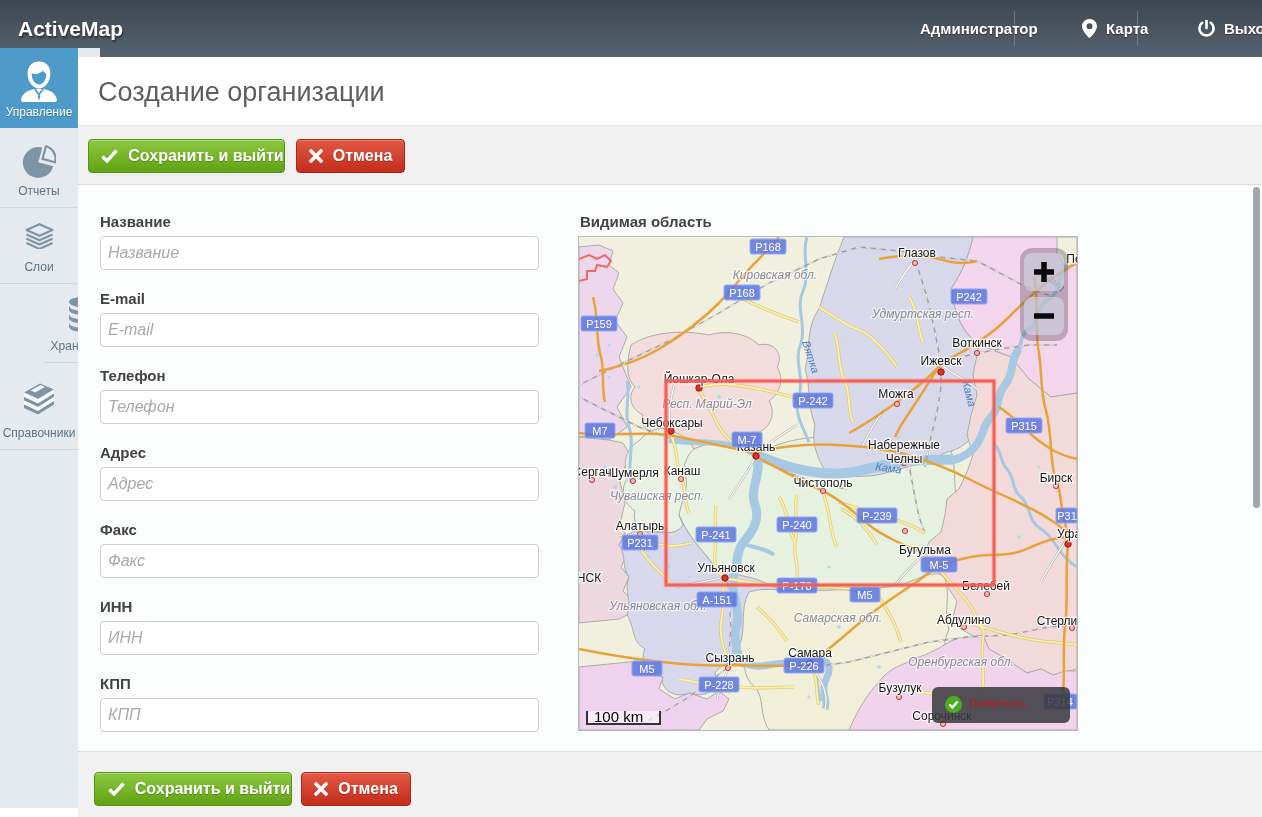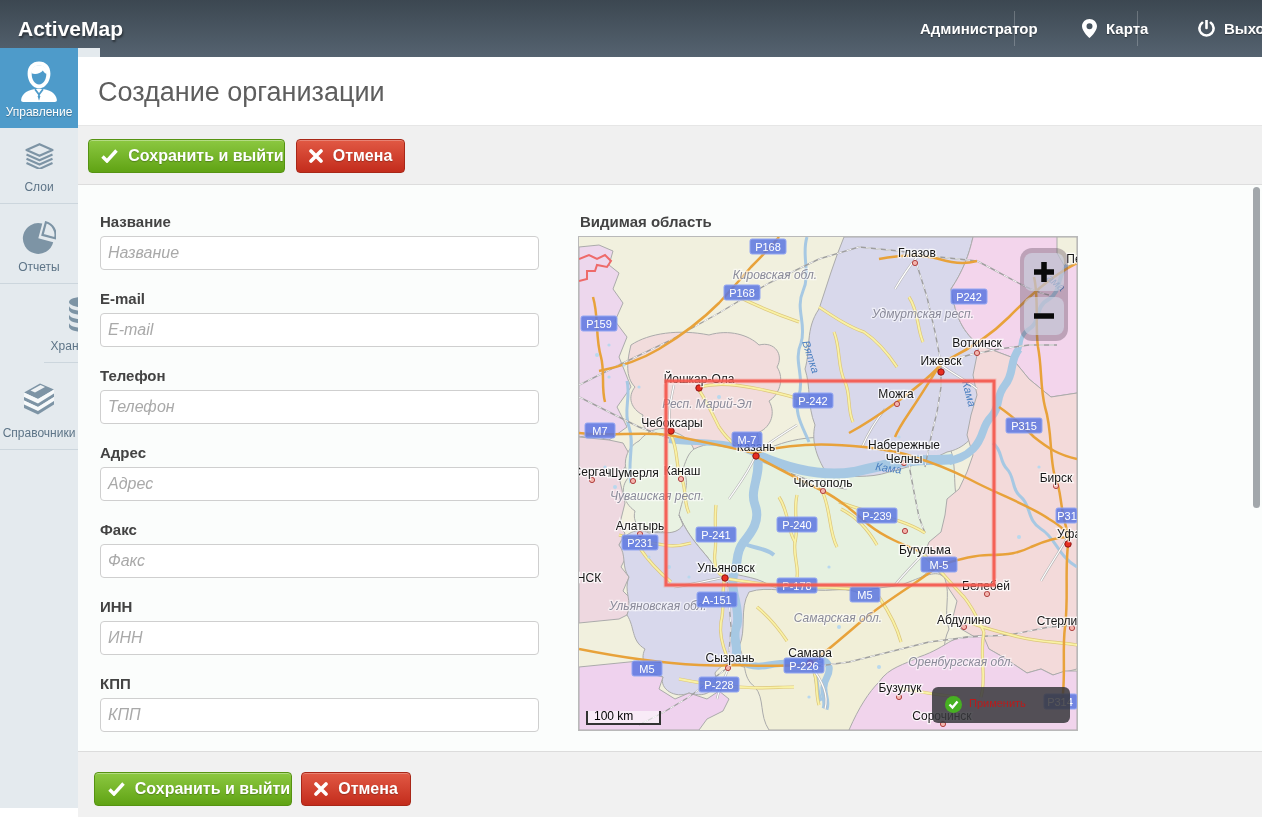--- a/index.html
+++ b/index.html
@@ -83,39 +83,39 @@
           <path d="M19 0.5 C12.2 0.5 7.6 5.3 7.6 12.5 C7.6 17.6 9.8 22.6 13.2 25.2 C15 26.6 17 27.3 19 27.3 C21 27.3 23 26.6 24.8 25.2 C28.2 22.6 30.4 17.6 30.4 12.5 C30.4 5.3 25.8 0.5 19 0.5 Z" fill="#fff"></path>
           <path d="M19 4.6 C14.6 4.6 11.7 8 11.7 13 C11.7 18.4 14.6 23.4 19 23.4 C23.4 23.4 26.3 18.4 26.3 13 C26.3 8 23.4 4.6 19 4.6 Z" fill="#4e9bca"></path>
           <path d="M19 4.2 C14.2 4.2 11.3 7.6 11.5 12.2 C15.2 13.8 20.4 12.6 22.9 9.4 C23.9 11.5 25.6 12.9 27 12.6 C26.8 7.4 24 4.2 19 4.2 Z" fill="#fff"></path>
           <path d="M19 27.8 C8 27.8 1.6 33 1.1 39 C1 40.2 1.9 41 3.2 41 L34.8 41 C36.1 41 37 40.2 36.9 39 C36.4 33 30 27.8 19 27.8 Z" fill="#fff"></path>
           <path d="M15 28.2 L19 33.6 23 28.2" fill="none" stroke="#4e9bca" stroke-width="1.8"></path>
           <path d="M19 32.8 L17.7 35.6 19 39.8 20.3 35.6 Z" fill="#4e9bca"></path>
         </svg>
       </div>
       <div class="lbl">Управление</div>
     </div>
+    <div class="s-item" style="height:80px;">
+      <div class="ico">
+        <svg width="34" height="34" viewBox="0 0 34 34">
+          <path d="M20.3 3.6 A 15.4 15.4 0 1 0 31.2 22.3 L 16.3 18.3 Z" fill="#7d94a5"></path>
+          <path d="M20.5 14.9 L 23.9 2.3 A 13 13 0 0 1 33.1 18.2 Z" fill="none" stroke="#7d94a5" stroke-width="2.2"></path>
+        </svg>
+      </div>
+      <div class="lbl">Отчеты</div>
+    </div>
     <div class="s-item" style="height:76px;">
       <div class="ico" style="top:6px;">
         <svg width="33" height="26" viewBox="0 0 33 26" fill="none" stroke="#7d94a5" stroke-width="2.2" stroke-linejoin="round">
           <path d="M16.5 1.2 29.5 7 16.5 12.8 3.5 7z"></path>
           <path d="M3.5 11.5 16.5 17.3 29.5 11.5"></path>
           <path d="M3.5 15.8 16.5 21.6 29.5 15.8"></path>
           <path d="M3.5 20.1 16.5 25.9 29.5 20.1"></path>
         </svg>
       </div>
       <div class="lbl">Слои</div>
-    </div>
-    <div class="s-item" style="height:80px;">
-      <div class="ico">
-        <svg width="34" height="34" viewBox="0 0 34 34">
-          <path d="M20.3 3.6 A 15.4 15.4 0 1 0 31.2 22.3 L 16.3 18.3 Z" fill="#7d94a5"></path>
-          <path d="M20.5 14.9 L 23.9 2.3 A 13 13 0 0 1 33.1 18.2 Z" fill="none" stroke="#7d94a5" stroke-width="2.2"></path>
-        </svg>
-      </div>
-      <div class="lbl">Отчеты</div>
     </div>
     <div class="s-item" style="height:79px;margin-left:44px;">
       <div class="ico" style="top:9px;">
         <svg width="32" height="38" viewBox="0 0 32 38">
           <ellipse cx="16" cy="6" rx="14" ry="5.2" fill="#7d94a5"></ellipse>
           <path d="M2 9.8 c0 2.9 6.3 5.2 14 5.2 s14-2.3 14-5.2 v3.9 c0 2.9-6.3 5.2-14 5.2 S2 16.6 2 13.7z" fill="#7d94a5"></path>
           <path d="M2 18.3 c0 2.9 6.3 5.2 14 5.2 s14-2.3 14-5.2 v3.9 c0 2.9-6.3 5.2-14 5.2 S2 25.1 2 22.2z" fill="#7d94a5"></path>
           <path d="M2 26.8 c0 2.9 6.3 5.2 14 5.2 s14-2.3 14-5.2 v3.9 c0 2.9-6.3 5.2-14 5.2 S2 33.6 2 30.7z" fill="#7d94a5"></path>
         </svg>
       </div>
@@ -473,21 +473,21 @@
       <rect x="445" y="60" width="40" height="38" rx="8" fill="#d4d8e8" fill-opacity="0.62"></rect>
       <path d="M465,25 L465,45 M455,35 L475,35" stroke="#0a0a0a" stroke-width="5.5"></path>
       <path d="M455,79 L475,79" stroke="#0a0a0a" stroke-width="5.5"></path>
     </svg>
     <div style="position:absolute;left:353px;top:450px;width:138px;height:36px;background:rgba(55,55,60,0.85);border-radius:6px;"></div>
     <div style="position:absolute;left:366px;top:459px;width:17px;height:17px;border-radius:50%;background:#47b022;"></div>
     <svg style="position:absolute;left:366px;top:459px;" width="17" height="17" viewBox="0 0 17 17">
           <path d="M4.5 8.5 L7.5 11.5 12.5 5.5" stroke="#fff" stroke-width="2.4" fill="none"></path>
         </svg>
     <div style="position:absolute;left:390px;top:460px;color:#b91c1c;font-size:11px;font-weight:normal;">Применить</div>
-    <div style="position:absolute;left:7px;top:474px;width:75px;height:14px;background:rgba(255,255,255,0.55);border:2px solid #333;border-top:none;color:#000;font-size:12px;padding-left:6px;line-height:11px;">100 km</div>
+    <div style="position:absolute;left:7px;top:474px;width:75px;height:14px;background:rgba(255,255,255,0.55);border:2px solid #333;border-top:none;color:#000;font-size:15px;padding-left:6px;line-height:11px;">100 km</div>
     </div>
     <div id="sbar"></div>
 
     <div id="botbar">
       <div class="btn btn-green" style="left:16px; top:20px; width:198px;">
         <svg width="17" height="14" viewBox="0 0 17 14">
             <path d="M1.5 7.5 L6 12 15.5 1.5" stroke="#fff" stroke-width="3.4" fill="none"></path>
           </svg>
         Сохранить и выйти</div>
       <div class="btn btn-red" style="left:223px; top:20px; width:110px;">

